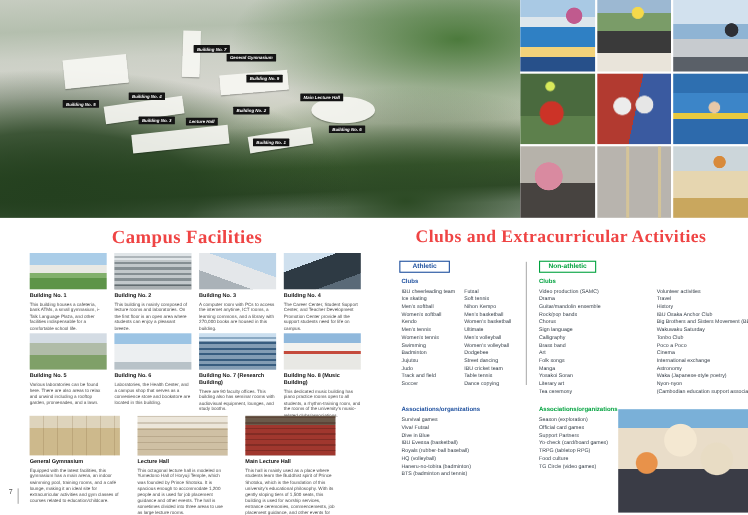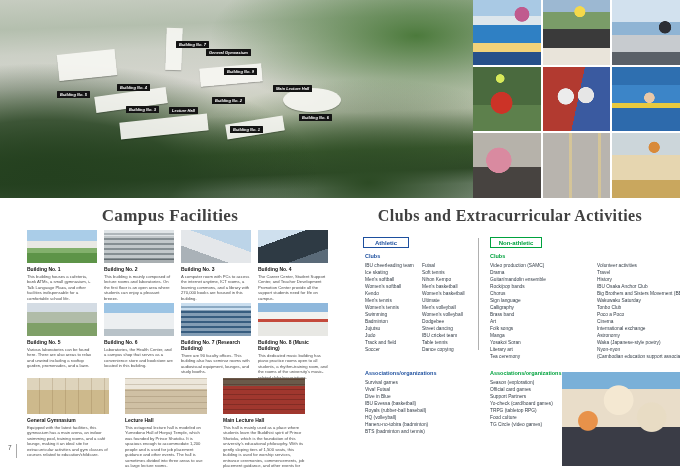--- a/index.html
+++ b/index.html
@@ -42,21 +42,21 @@
   .c-bball{background:radial-gradient(circle at 62% 22%,#d88a3a 0 8%,rgba(0,0,0,0) 9%),
     linear-gradient(180deg,#ccd6da 0 34%,#e6d6b0 34% 72%,#c9a75e 72% 100%);}
   .c-dance{background:
     radial-gradient(circle at 48% 30%,#f4e8d2 0 16%,rgba(0,0,0,0) 17%),
     radial-gradient(circle at 22% 52%,#e8924a 0 9%,rgba(0,0,0,0) 10%),
     radial-gradient(circle at 76% 48%,#e8dcc4 0 14%,rgba(0,0,0,0) 15%),
     linear-gradient(180deg,#7ab0d8 0 18%,#e9ddc9 18% 58%,#3a3c46 58% 100%);}
 
   
   .fac{position:absolute;left:0;top:198px;width:340px;height:270px;}
-  .ser{font-family:"Liberation Serif",serif;font-weight:bold;color:#404040;text-align:center;
+  .ser{font-family:"Liberation Serif",serif;font-weight:bold;color:#ef4444;text-align:center;
     margin:0;letter-spacing:.4px;}
   .fac-title{font-size:17px;padding-top:8px;}
   .cards{position:absolute;left:27px;display:grid;grid-template-columns:repeat(4,70px);column-gap:7px;}
   .cards-lg{position:absolute;left:27px;display:grid;grid-template-columns:repeat(3,82px);column-gap:16px;}
   .row1{top:32px}.row2{top:105px}.row3{top:180px}
   .ph{width:100%;height:33px;margin-bottom:3px;}
   .cards-lg .ph{height:36px;}
   .card h3{font-size:5px;font-weight:bold;color:#141414;margin:0 0 1.5px;}
   .card p{font-size:4.2px;line-height:1.32;color:#4a4a4a;margin:0;}
   .ph-b1{background:linear-gradient(180deg,#aacde8 0 34%,#e9e9e4 34% 54%,#82b06c 54% 70%,#5d9448 70% 100%);}

